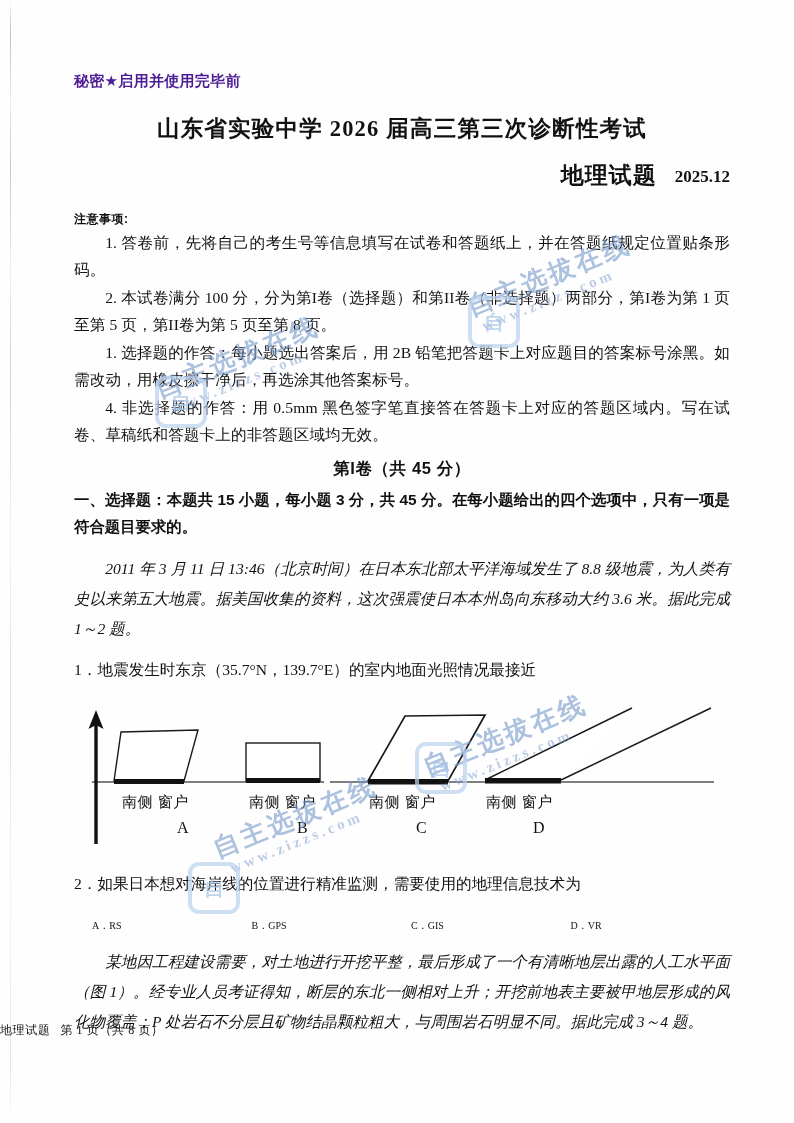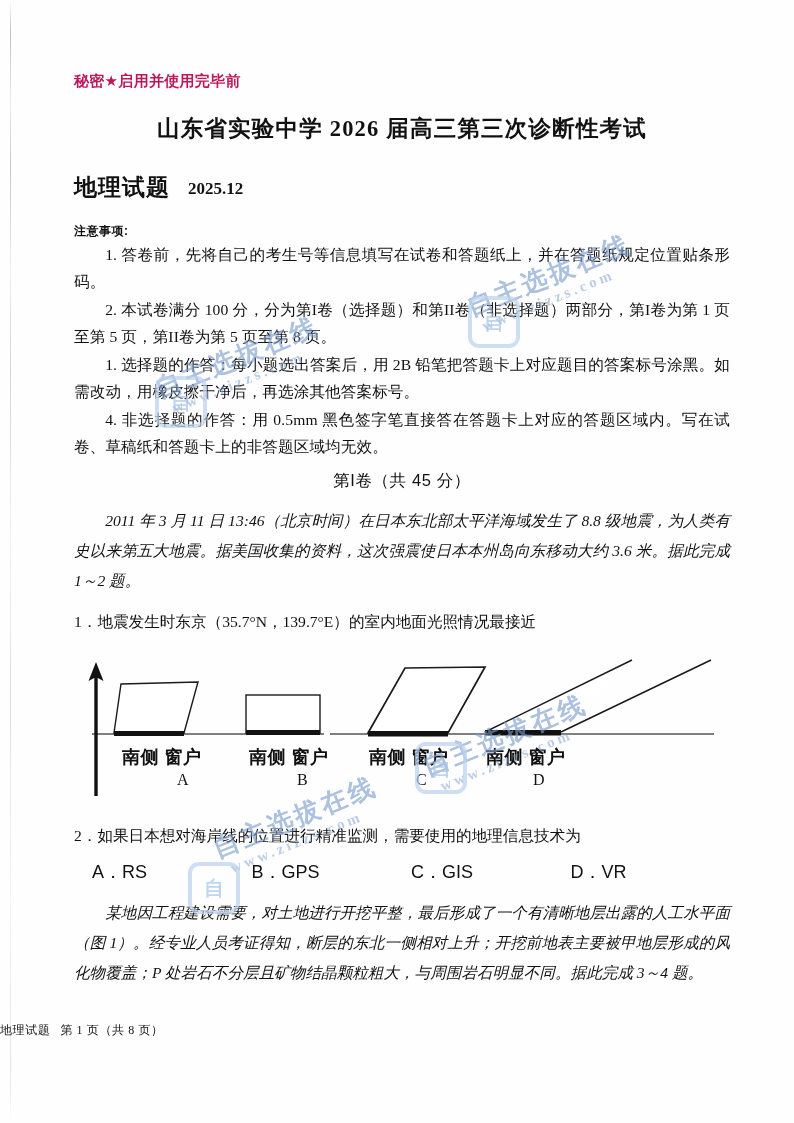--- a/index.html
+++ b/index.html
@@ -46,36 +46,36 @@
     top: 0;
     width: 656px;
   }
 
   .secret-line {
     font-family: "Liberation Sans", "DejaVu Sans", sans-serif;
     font-weight: bold;
     font-size: 15px;
     letter-spacing: 0.3px;
     margin-top: 72px;
-    color: #be185d;
+    color: #4c1d95;
   }
 
   .school-title {
     text-align: center;
     font-family: "Liberation Serif", "DejaVu Serif", serif;
     font-weight: bold;
     font-size: 22.5px;
     letter-spacing: 1.2px;
     margin-top: 22px;
     white-space: nowrap;
   }
 
   .subject-row {
-    text-align: left;
-    margin-top: 28px;
+    text-align: right;
+    margin-top: 16px;
   }
   .subject-title {
     font-family: "Liberation Sans", "DejaVu Sans", sans-serif;
     font-weight: bold;
     font-size: 23px;
     letter-spacing: 1px;
   }
   .subject-date {
     font-family: "Liberation Serif", "DejaVu Serif", serif;
     font-weight: bold;
@@ -98,21 +98,21 @@
     text-align: justify;
     text-justify: inter-ideograph;
     margin-top: 2px;
     letter-spacing: 0.1px;
   }
   .para.indent { text-indent: 2em; }
 
   .volume-head {
     text-align: center;
     font-family: "Liberation Sans", "DejaVu Sans", sans-serif;
-    font-weight: normal;
+    font-weight: bold;
     font-size: 16.5px;
     margin-top: 10px;
     letter-spacing: 0.6px;
   }
 
   .mcq-head {
     font-family: "Liberation Sans", "DejaVu Sans", sans-serif;
     font-weight: bold;
     font-size: 15.4px;
     line-height: 27px;
@@ -133,44 +133,44 @@
 
   .question {
     font-size: 15.6px;
     line-height: 28px;
     margin-top: 12px;
     font-family: "Liberation Serif", "DejaVu Serif", serif;
   }
 
   .options-row {
     display: flex;
-    margin-top: 10px;
+    margin-top: 21px;
     padding-left: 18px;
-    font-size: 18px;
-    font-family: Liberation Sans, sans-serif;
+    font-size: 10px;
+    font-family: Liberation Serif, serif;
   }
   .options-row .opt {
     width: 163px;
     white-space: nowrap;
   }
 
   
   .figure {
     position: relative;
     width: 656px;
     height: 152px;
     margin-top: 12px;
   }
   .figure svg { display: block; }
 
   .fig-label {
     position: absolute;
     font-family: "Liberation Sans", "DejaVu Sans", sans-serif;
-    font-weight: bold;
-    font-size: 18px;
+    font-weight: normal;
+    font-size: 15px;
     white-space: nowrap;
     letter-spacing: 0.5px;
   }
   .fig-letter {
     position: absolute;
     font-family: "Liberation Serif", "DejaVu Serif", serif;
     font-size: 16px;
     white-space: nowrap;
   }
 
@@ -297,20 +297,21 @@
 
     <div class="notice-head">注意事项:</div>
 
     <div class="para indent">1. 答卷前，先将自己的考生号等信息填写在试卷和答题纸上，并在答题纸规定位置贴条形码。</div>
     <div class="para indent">2. 本试卷满分 100 分，分为第I卷（选择题）和第II卷（非选择题）两部分，第I卷为第 1 页至第 5 页，第II卷为第 5 页至第 8 页。</div>
     <div class="para indent">1. 选择题的作答：每小题选出答案后，用 2B 铅笔把答题卡上对应题目的答案标号涂黑。如需改动，用橡皮擦干净后，再选涂其他答案标号。</div>
     <div class="para indent">4. 非选择题的作答：用 0.5mm 黑色签字笔直接答在答题卡上对应的答题区域内。写在试卷、草稿纸和答题卡上的非答题区域均无效。</div>
 
     <div class="volume-head">第I卷（共 45 分）</div>
 
+    <div class="mcq-head">一、选择题：本题共 15 小题，每小题 3 分，共 45 分。在每小题给出的四个选项中，只有一项是符合题目要求的。</div>
 
     <div class="stem indent">2011 年 3 月 11 日 13:46（北京时间）在日本东北部太平洋海域发生了 8.8 级地震，为人类有史以来第五大地震。据美国收集的资料，这次强震使日本本州岛向东移动大约 3.6 米。据此完成 1～2 题。</div>
 
     <div class="question">1．地震发生时东京（35.7°N，139.7°E）的室内地面光照情况最接近</div>
 
     <div class="figure">
       <svg width="656" height="152" viewBox="0 0 656 152">
 
         <line x1="18" y1="86" x2="250" y2="86" stroke="#555" stroke-width="1.3"></line>
         <line x1="256" y1="86" x2="360" y2="86" stroke="#555" stroke-width="1.3"></line>

